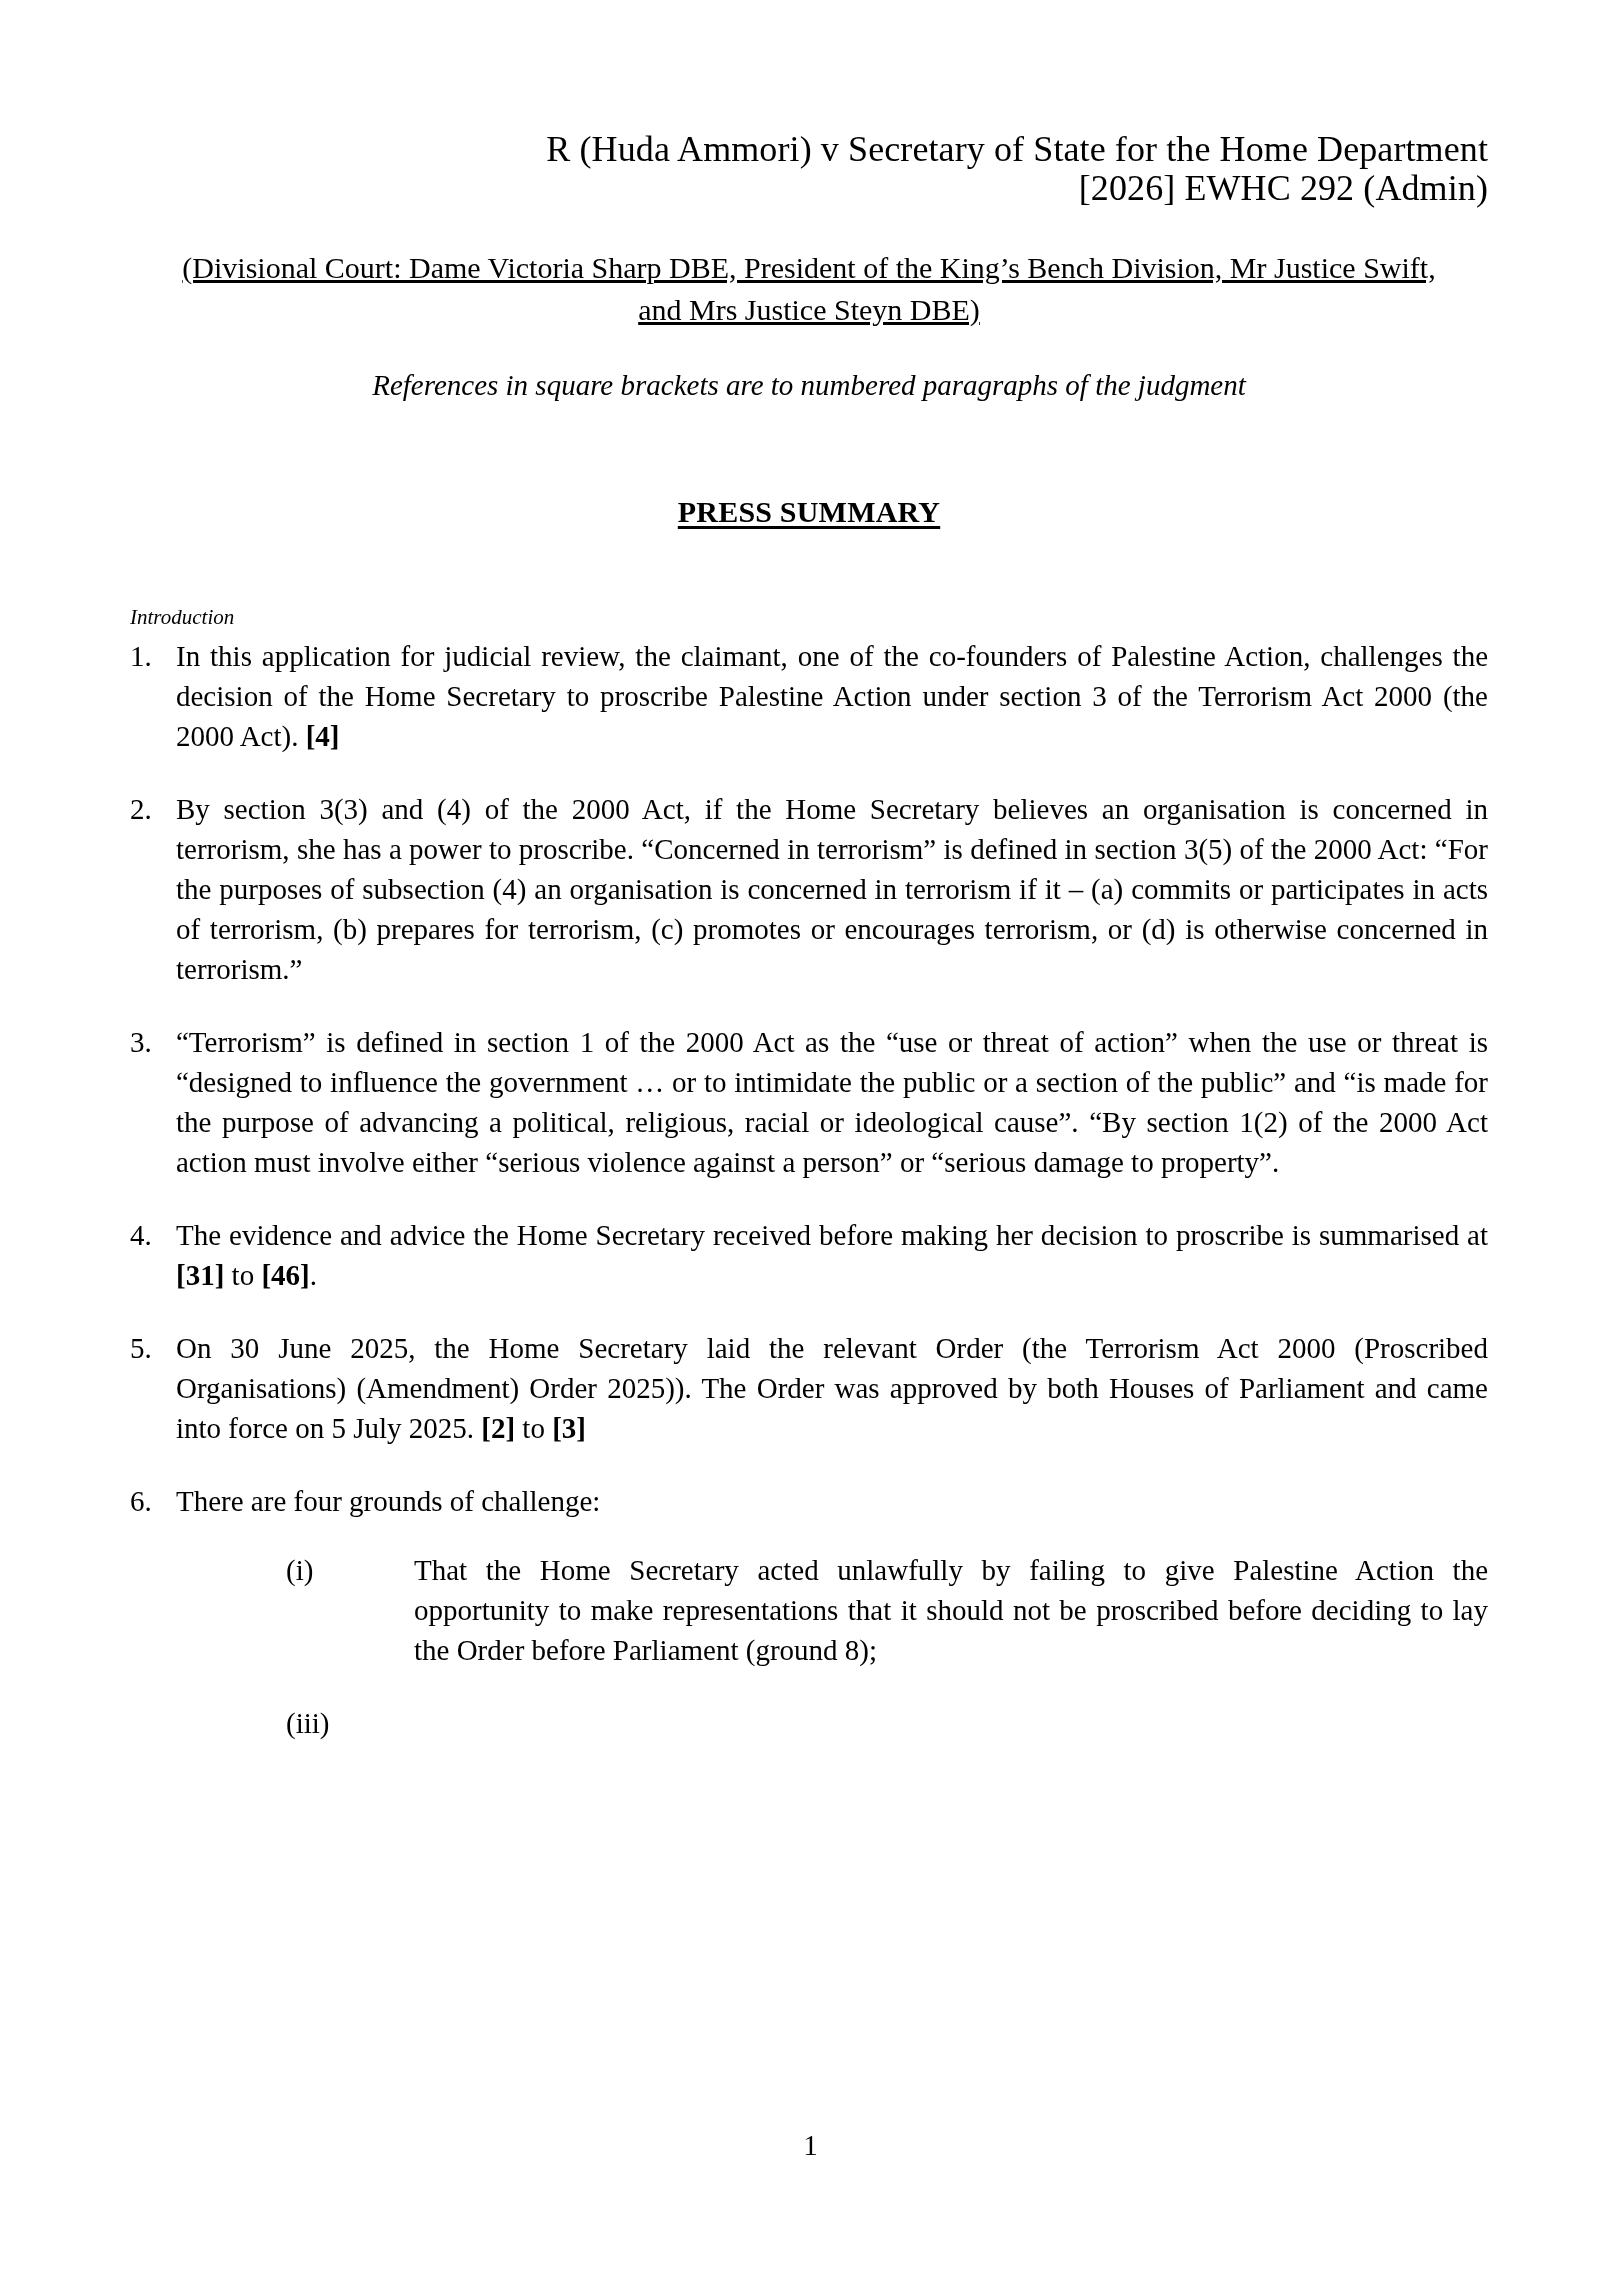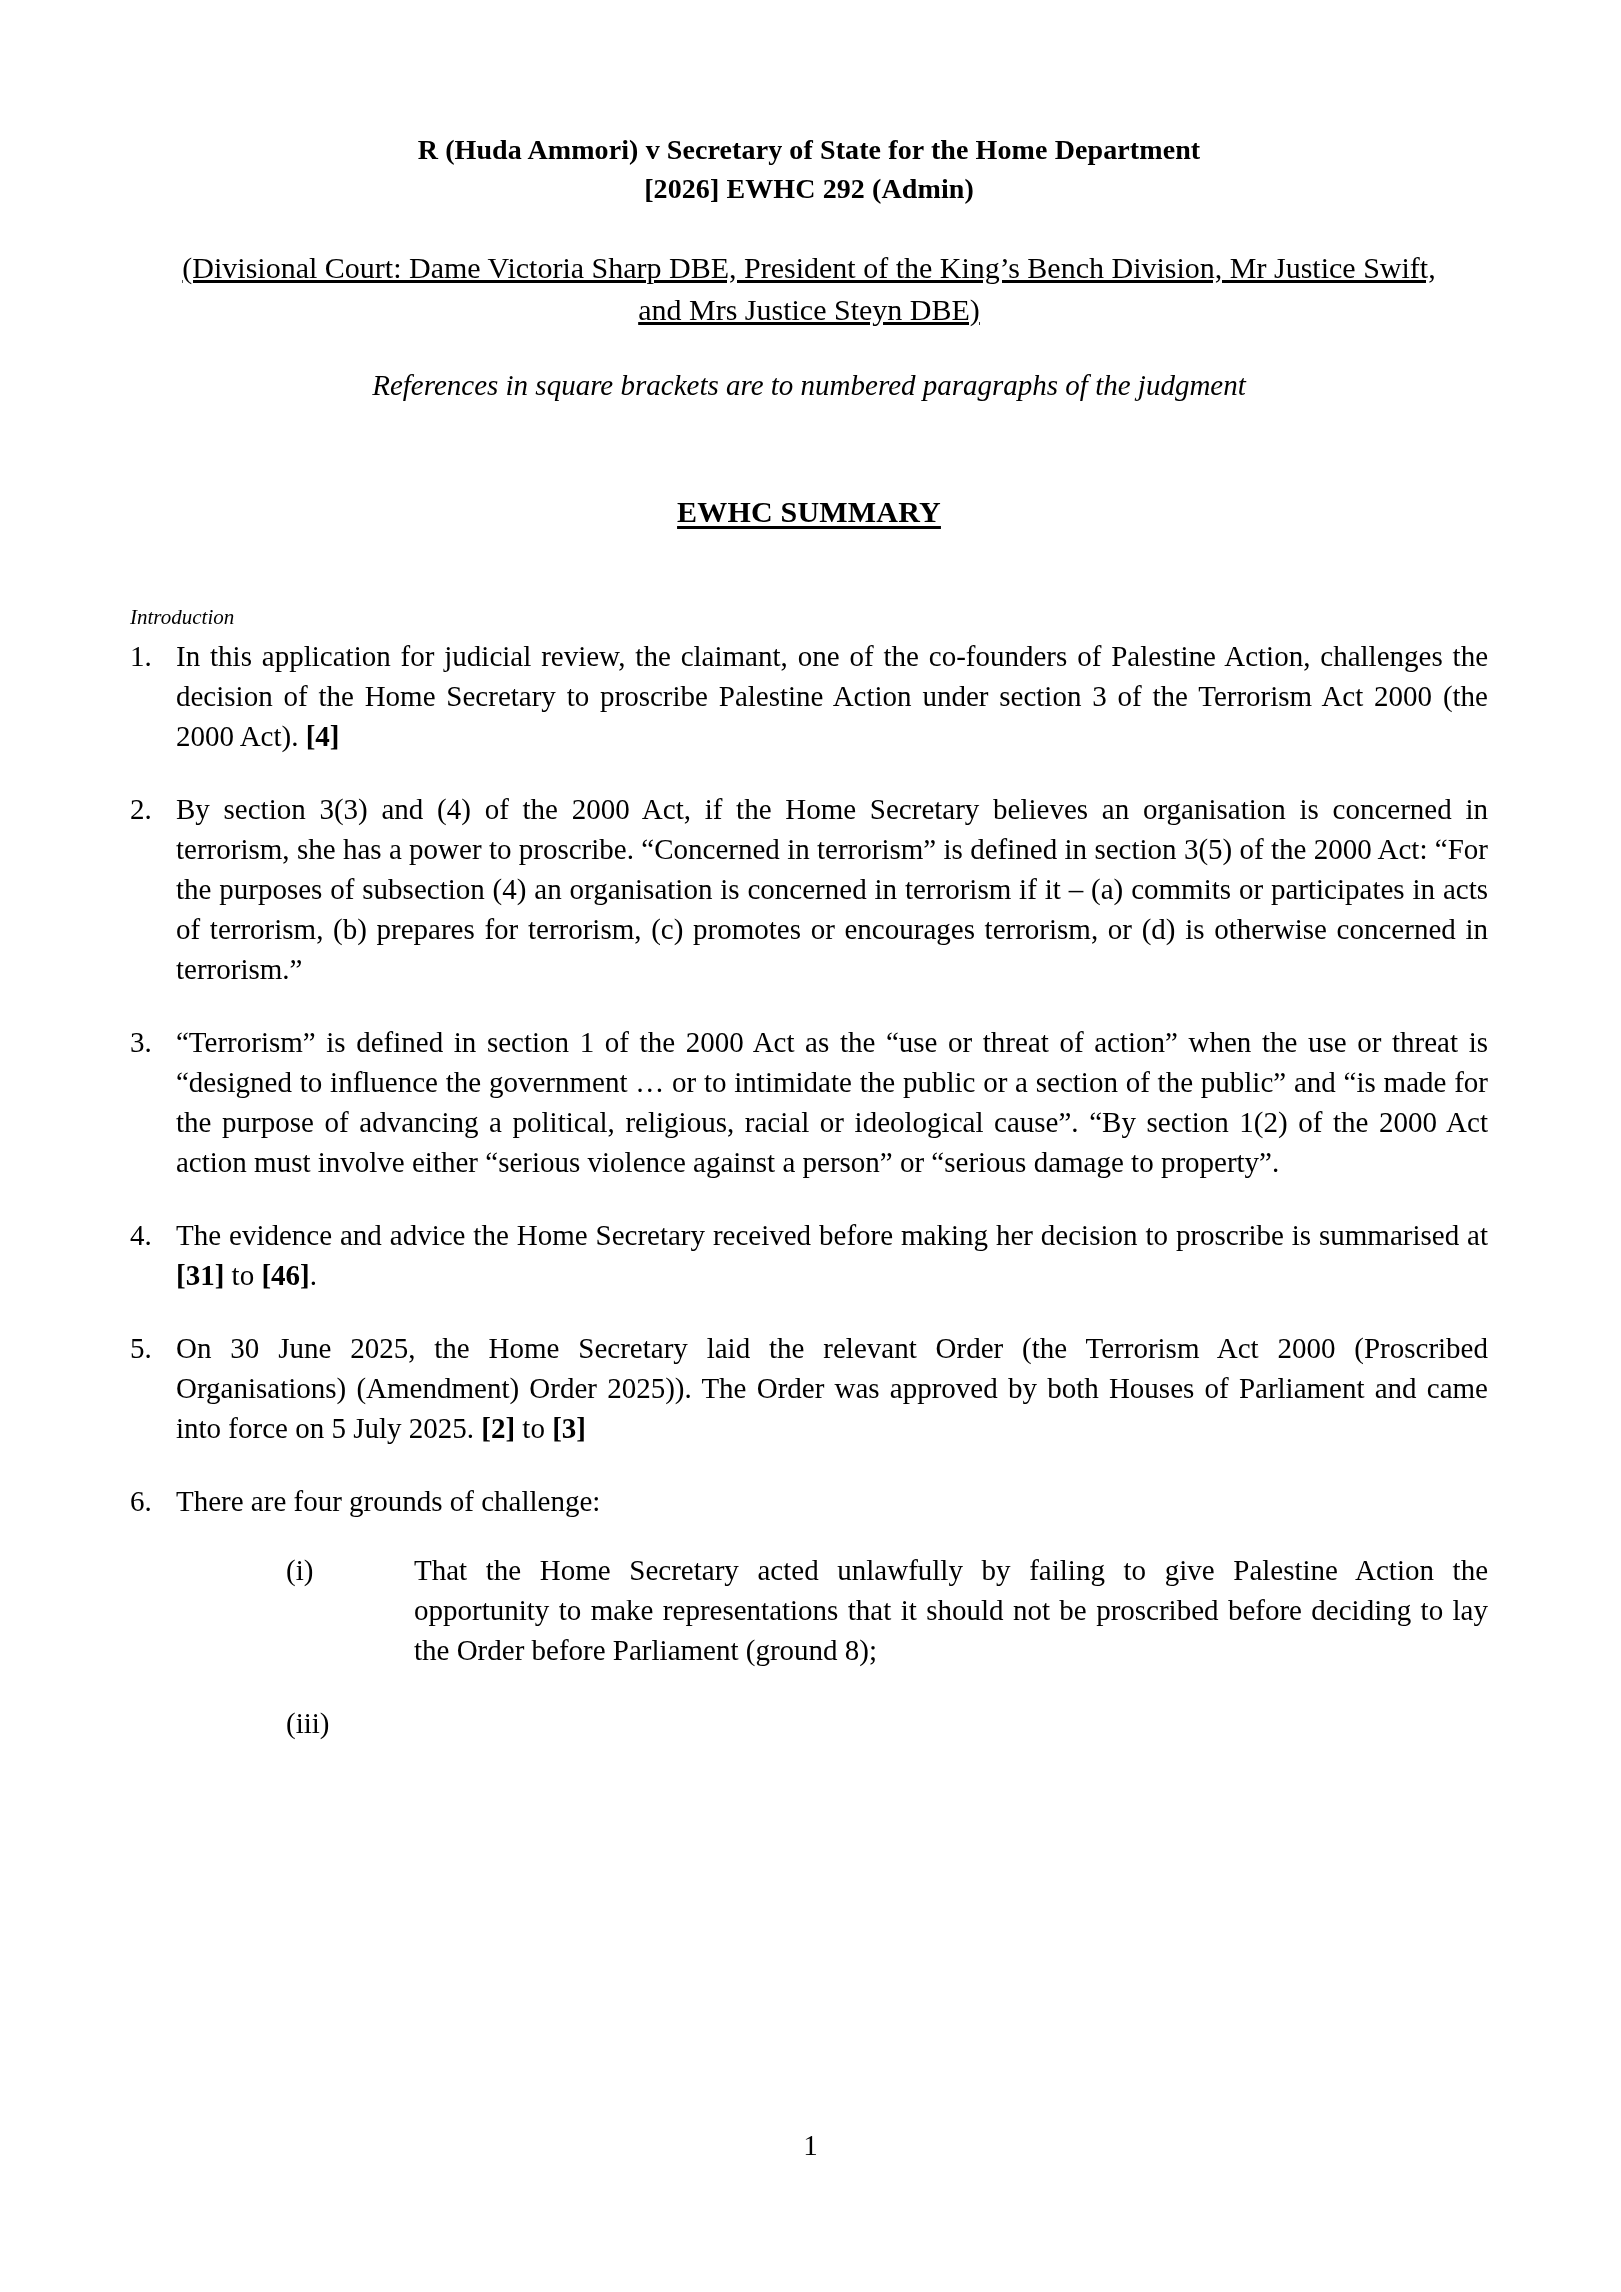--- a/index.html
+++ b/index.html
@@ -22,23 +22,23 @@
     overflow: hidden;
   }
   .content {
     position: absolute;
     left: 130px;
     top: 0;
     width: 1358px;
     padding-top: 130px;
   }
   .case-title {
-    text-align: center;
-    font-weight: bold;
-    font-size: 28px;
+    text-align: right;
+    font-weight: normal;
+    font-size: 36px;
     line-height: 39px;
     letter-spacing: 0.1px;
   }
   .case-title .line2 {
     display: block;
   }
   .court-composition {
     text-align: center;
     font-size: 30px;
     line-height: 42px;
@@ -151,21 +151,21 @@
     <div class="case-title">
       <span>R (Huda Ammori) v Secretary of State for the Home Department</span>
       <span class="line2">[2026] EWHC 292 (Admin)</span>
     </div>
 
     <div class="court-composition">(Divisional Court: Dame Victoria Sharp DBE, President of the King’s Bench Division, Mr Justice Swift, and Mrs Justice Steyn DBE)</div>
 
     <div class="brackets-note">References in square brackets are to numbered paragraphs of the judgment</div>
 
     <div class="press-summary-heading">
-      <span>EWHC SUMMARY</span>
+      <span>PRESS SUMMARY</span>
     </div>
 
     <div class="section-heading">Introduction</div>
 
     <ol class="paras">
 
       <li class="para">
         <span class="marker">1.</span>
         <span class="para-text"><span>In this application for judicial review, the claimant, one of the co-founders of Palestine Action, challenges the decision of the Home Secretary to proscribe Palestine Action under section 3 of the Terrorism Act 2000 (the 2000 Act). </span><b class="ref">[4]</b></span>
       </li>

